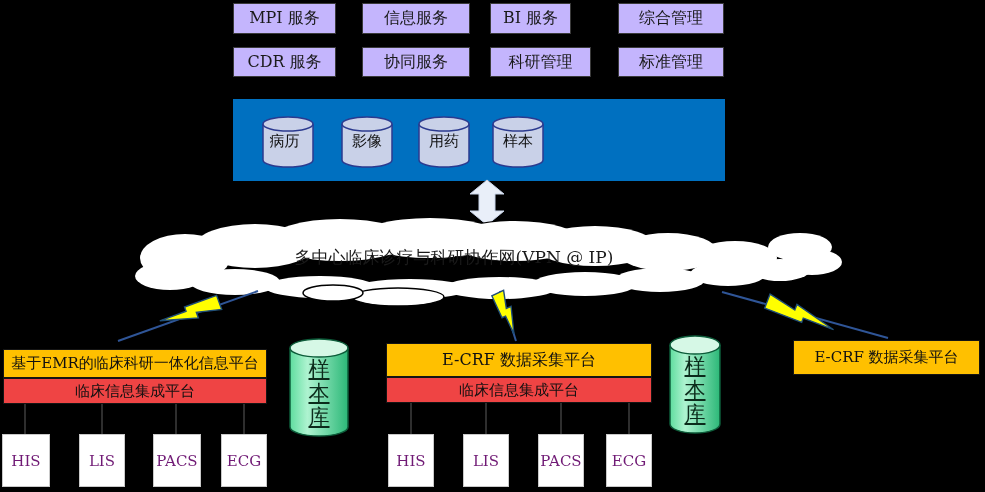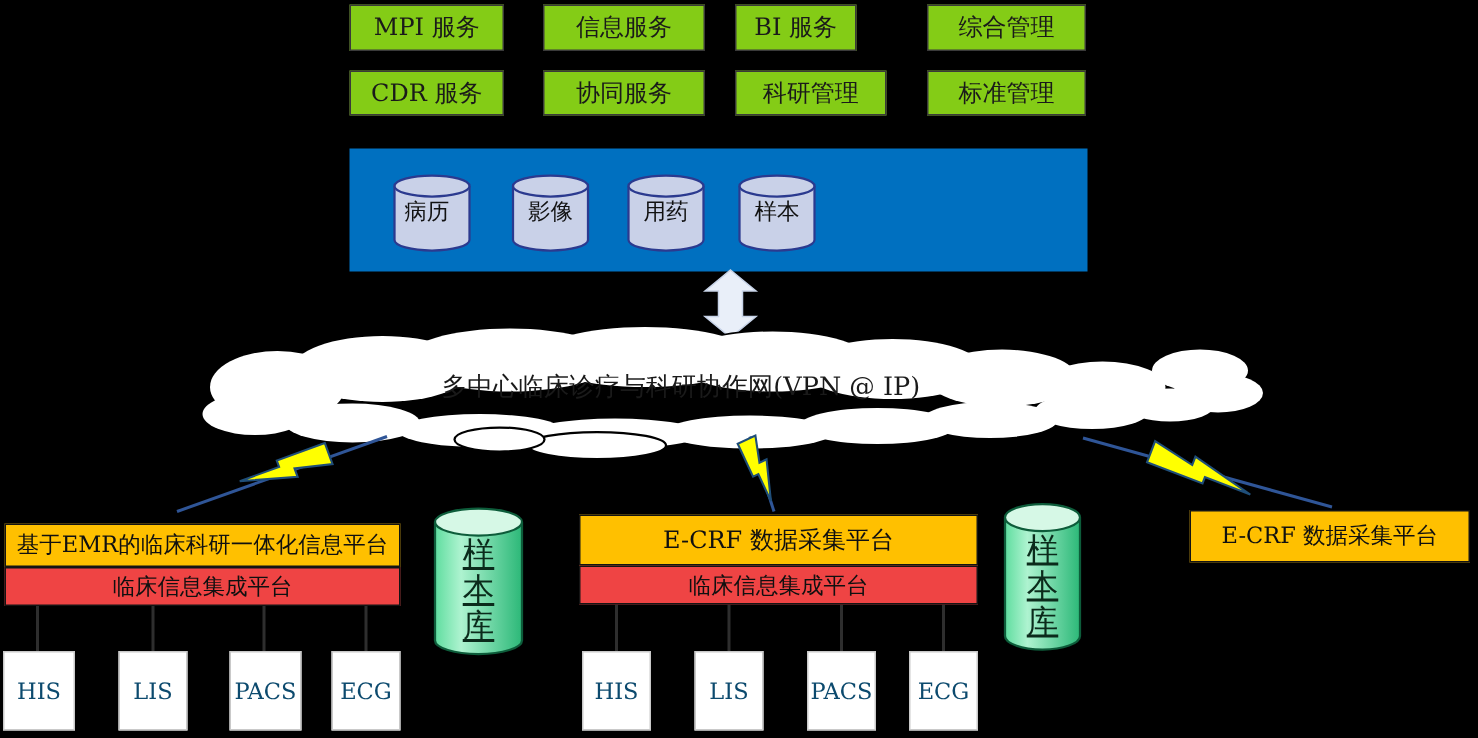--- a/index.html
+++ b/index.html
@@ -1,28 +1,28 @@
 <!DOCTYPE html>
 <html><head>
 <meta charset="utf-8">
 <style>
   html,body{margin:0;padding:0;background:#000;}
   .stage{position:relative;width:985px;height:492px;background:#000;overflow:hidden;
          font-family:"DejaVu Serif","Liberation Serif",serif;}
   .stage svg.layer{position:absolute;left:0;top:0;}
   .abs{position:absolute;box-sizing:border-box;}
-  .svc{background:#84cc16;border:1px solid #3a3a3a;color:#1a1a1a;
+  .svc{background:#c4b5fd;border:1px solid #3a3a3a;color:#1a1a1a;
        font-size:16px;text-align:center;display:flex;align-items:center;justify-content:center;}
   .dblabel{color:#111;font-size:15px;text-align:center;}
   .cloudlabel{color:#1a1a1a;font-size:17px;text-align:center;}
   .plat{border:1px solid #141414;color:#101010;text-align:center;
         display:flex;align-items:center;justify-content:center;}
   .plat.orange{background:#FFC000;}
   .plat.green{background:#ef4444;}
-  .sysbox{background:#fff;border:1px solid #c9c9c9;color:#0c4a6e;font-size:15px;
+  .sysbox{background:#fff;border:1px solid #c9c9c9;color:#701a75;font-size:15px;
           text-align:center;display:flex;align-items:center;justify-content:center;}
   .cyltext{color:#0b2b1b;font-size:21px;line-height:24px;text-align:center;
            word-break:break-all;text-decoration:underline;}
 </style>
 </head>
 <body>
 
 <div class="stage">
 
   <svg class="layer" width="985" height="492" viewBox="0 0 985 492">

